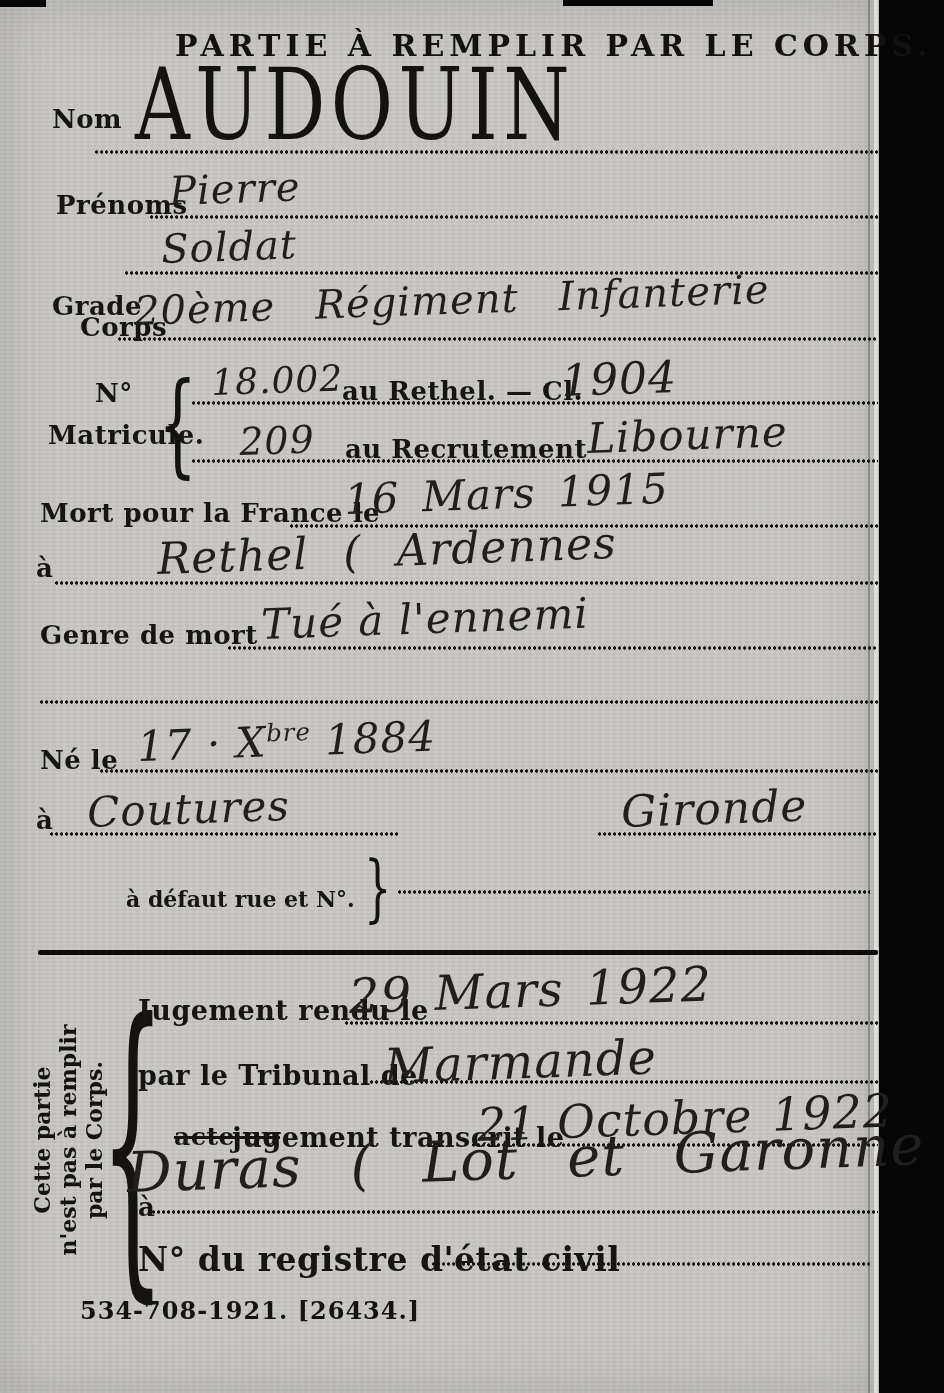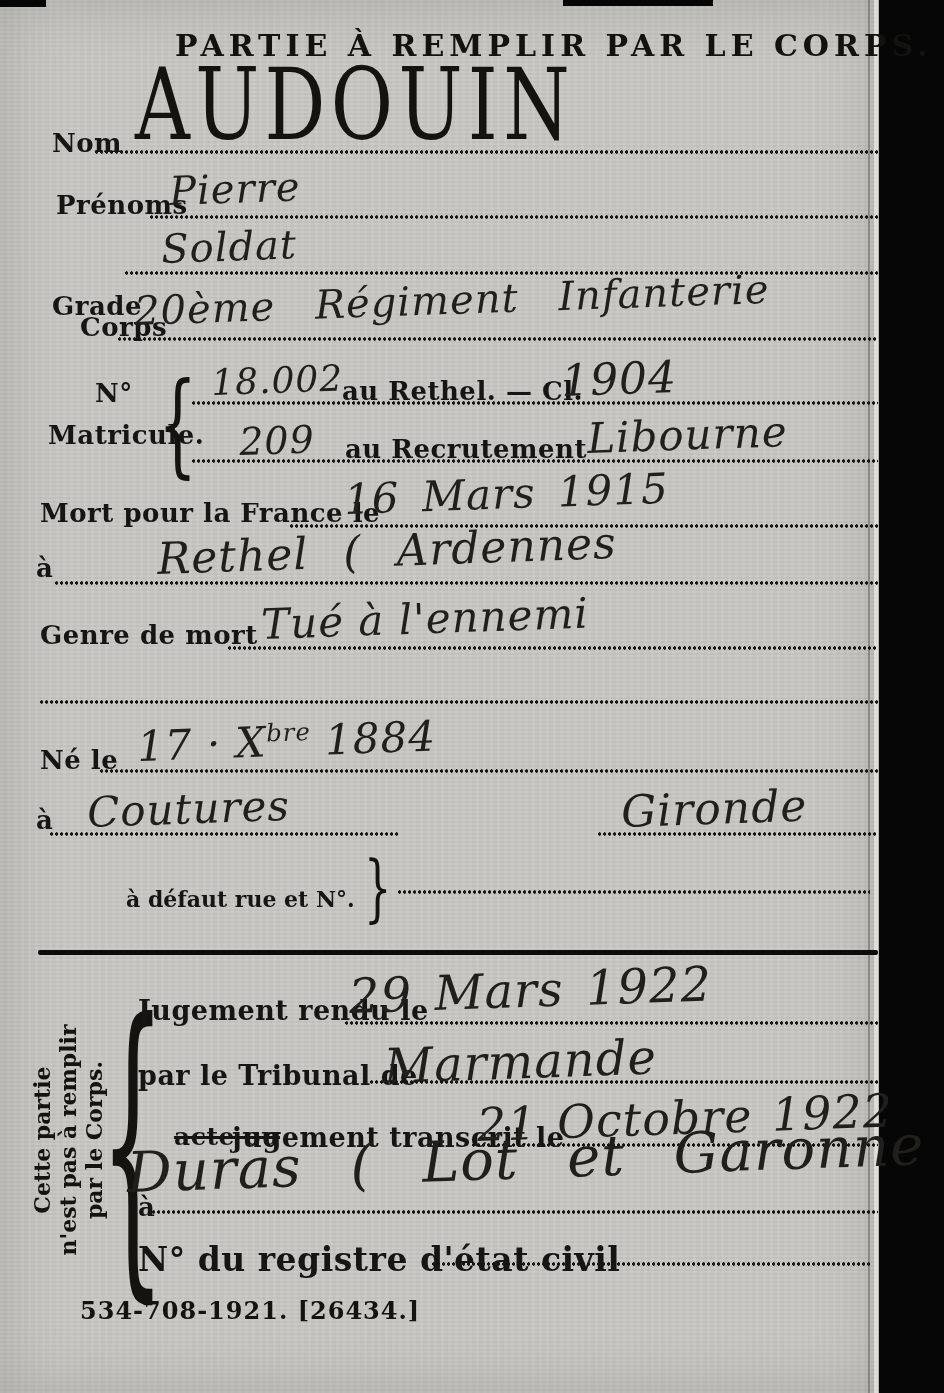--- a/index.html
+++ b/index.html
@@ -54,21 +54,21 @@
 
   <div class="edge" style="left:879px; top:0; width:65px; height:1393px;"></div>
   <div class="seam-dark"></div>
   <div class="seam-light"></div>
   <div class="edge" style="left:0; top:0; width:46px; height:7px;"></div>
   <div class="edge" style="left:563px; top:0; width:150px; height:6px;"></div>
 
   <div class="abs hdr" style="left:175px; top:28px;">PARTIE À REMPLIR PAR LE CORPS.</div>
 
   <div class="abs" style="left:135px; top:55px; font-size:100px; line-height:1; letter-spacing:7px; font-weight:400; color:#14130f; transform:scaleX(.76); transform-origin:left top;">AUDOUIN</div>
-  <div class="abs lbl" style="left:52px; top:128px;text-align:center;">Nom</div>
+  <div class="abs lbl" style="left:52px; top:104px;text-align:center;">Nom</div>
   <div class="dots" style="left:95px; width:783px; top:150px;"></div>
 
   <div class="abs lbl" style="left:56px; top:190px;">Prénoms</div>
   <div class="abs hw" style="left:170px; top:168px; font-size:40px;">Pierre</div>
   <div class="dots" style="left:150px; width:728px; top:215px;"></div>
 
   <div class="abs lbl" style="left:52px; top:246px;margin-top:45px;">Grade</div>
   <div class="abs hw" style="left:162px; top:226px; font-size:40px;">Soldat</div>
   <div class="dots" style="left:125px; width:753px; top:271px;"></div>
 

